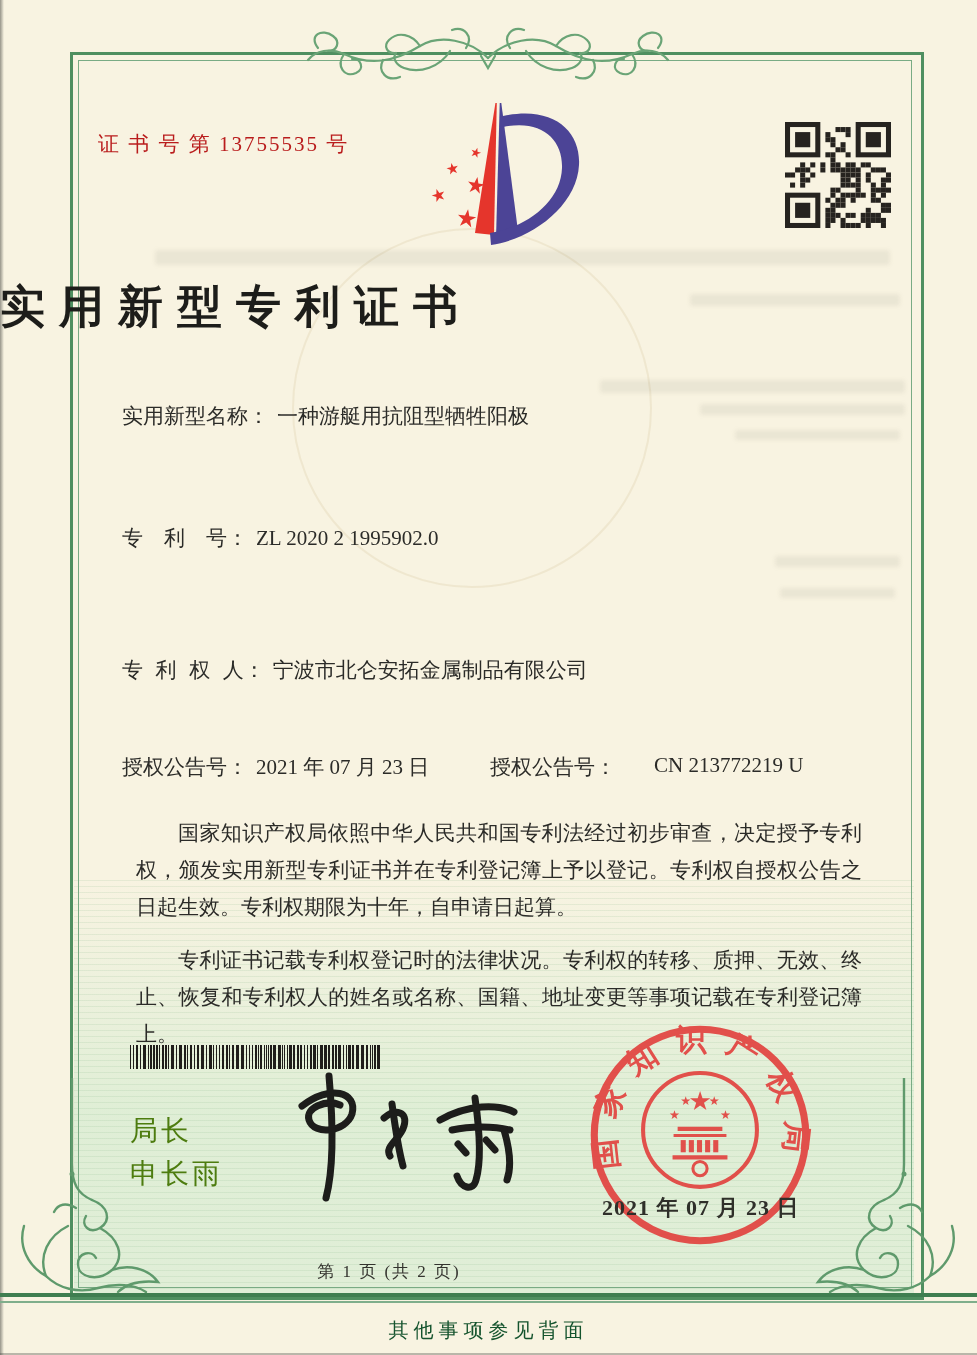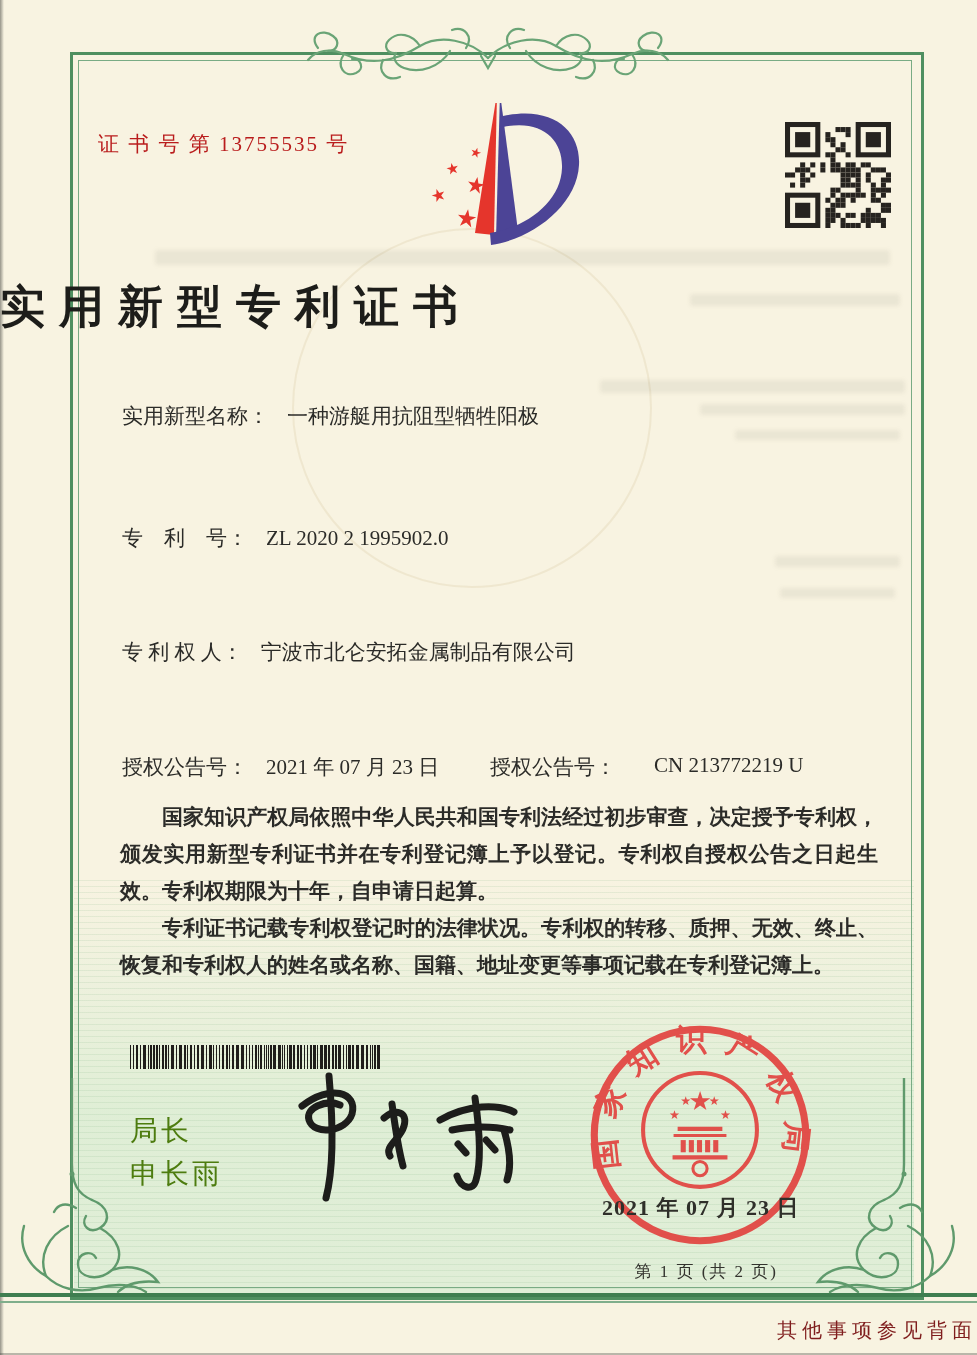--- a/index.html
+++ b/index.html
@@ -20,25 +20,25 @@
         border:2px solid rgba(198,180,130,.18);}
   
   .edge-left{left:0;top:0;width:4px;height:1355px;background:linear-gradient(90deg,rgba(70,70,65,.55),rgba(70,70,65,0));}
   .edge-bottom{left:0;top:1353px;width:977px;height:2px;background:rgba(70,70,65,.35);}
   .ghost{background:rgba(120,115,100,.10);filter:blur(2px);border-radius:3px;}
   
   .certno{left:98px;top:130px;font-size:21px;letter-spacing:2px;color:#b91c1c;}
   .title{left:0;top:277px;width:977px;text-align:left;font-size:45px;font-weight:700;
          letter-spacing:14px;color:#1d1d1a;}
   .row{left:122px;width:790px;font-size:21px;white-space:nowrap;color:#2b2b28;}
-  .row .lab{display:inline-block;margin-right:18px;}
+  .row .lab{display:inline-block;margin-right:8px;font-family:Liberation Mono, monospace;}
   .paras{left:120px;top:799px;width:758px;font-size:21px;line-height:37px;text-align:justify;}
-  .paras p{margin:0;text-indent:42px;font-weight:bold;}
-  .pageinfo{left:0;top:1260px;width:778px;text-align:right;font-size:17px;letter-spacing:2px;color:#33332e;font-family:Liberation Serif, serif;}
-  .backnote{left:0;top:1317px;width:977px;text-align:right;font-size:20px;letter-spacing:5px;color:#7f1d1d;}
+  .paras p{margin:16px;text-indent:42px;}
+  .pageinfo{left:0;top:1260px;width:778px;text-align:center;font-size:17px;letter-spacing:2px;color:#33332e;font-family:Liberation Serif, serif;}
+  .backnote{left:0;top:1317px;width:977px;text-align:center;font-size:20px;letter-spacing:5px;color:#14532d;}
   .signer{left:130px;font-size:28px;letter-spacing:3px;color:#4d7c0f;}
   .sealdate{left:602px;top:1193px;font-size:22px;letter-spacing:1px;color:#2f2f2a;font-weight:600;}
   svg{display:block;}
 </style>
 </head>
 <body>
 
 <div class="page">
 
   <div class="abs edge-left"></div>
@@ -238,21 +238,21 @@
     </svg>
 
   <div class="abs title">实用新型专利证书</div>
 
   <div class="abs row" style="top:402px">
     <span class="lab">实用新型名称：</span><span>一种游艇用抗阻型牺牲阳极</span>
   </div>
   <div class="abs row" style="top:524px">
     <span class="lab">专　利　号：</span><span>ZL 2020 2 1995902.0</span>
   </div>
-  <div class="abs row" style="top:638px">
+  <div class="abs row" style="top:656px">
     <span class="lab">专 利 权 人：</span><span>宁波市北仑安拓金属制品有限公司</span>
   </div>
   <div class="abs row" style="top:753px">
     <span class="lab">授权公告号：</span><span>2021 年 07 月 23 日</span>
     <span style="position:absolute;left:368px">授权公告号：</span>
     <span style="position:absolute;left:532px">CN 213772219 U</span>
   </div>
 
   <div class="abs paras">
     <p>国家知识产权局依照中华人民共和国专利法经过初步审查，决定授予专利权，颁发实用新型专利证书并在专利登记簿上予以登记。专利权自授权公告之日起生效。专利权期限为十年，自申请日起算。</p>

